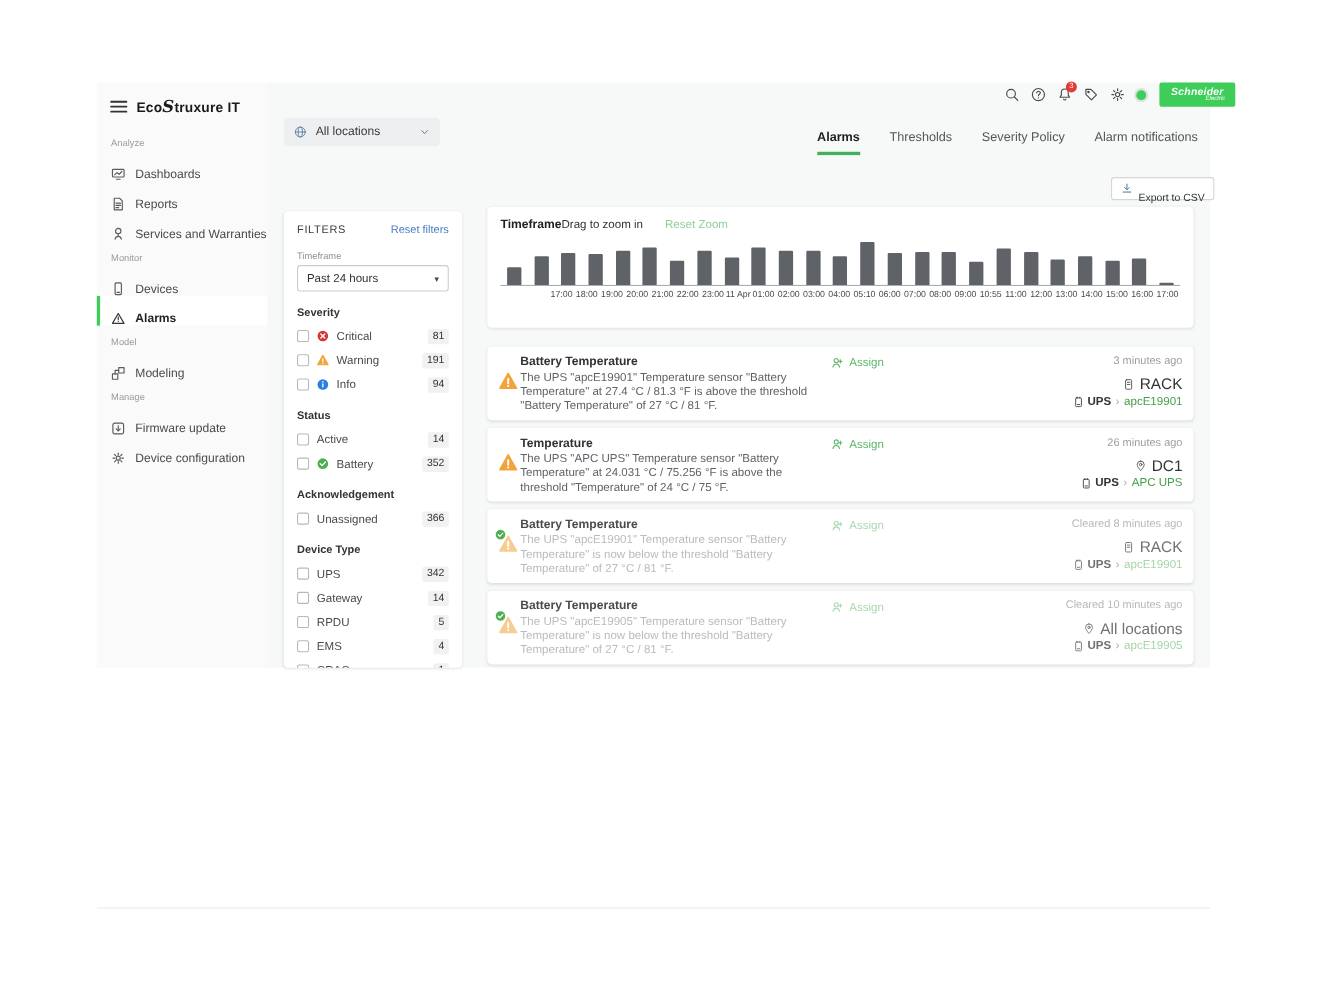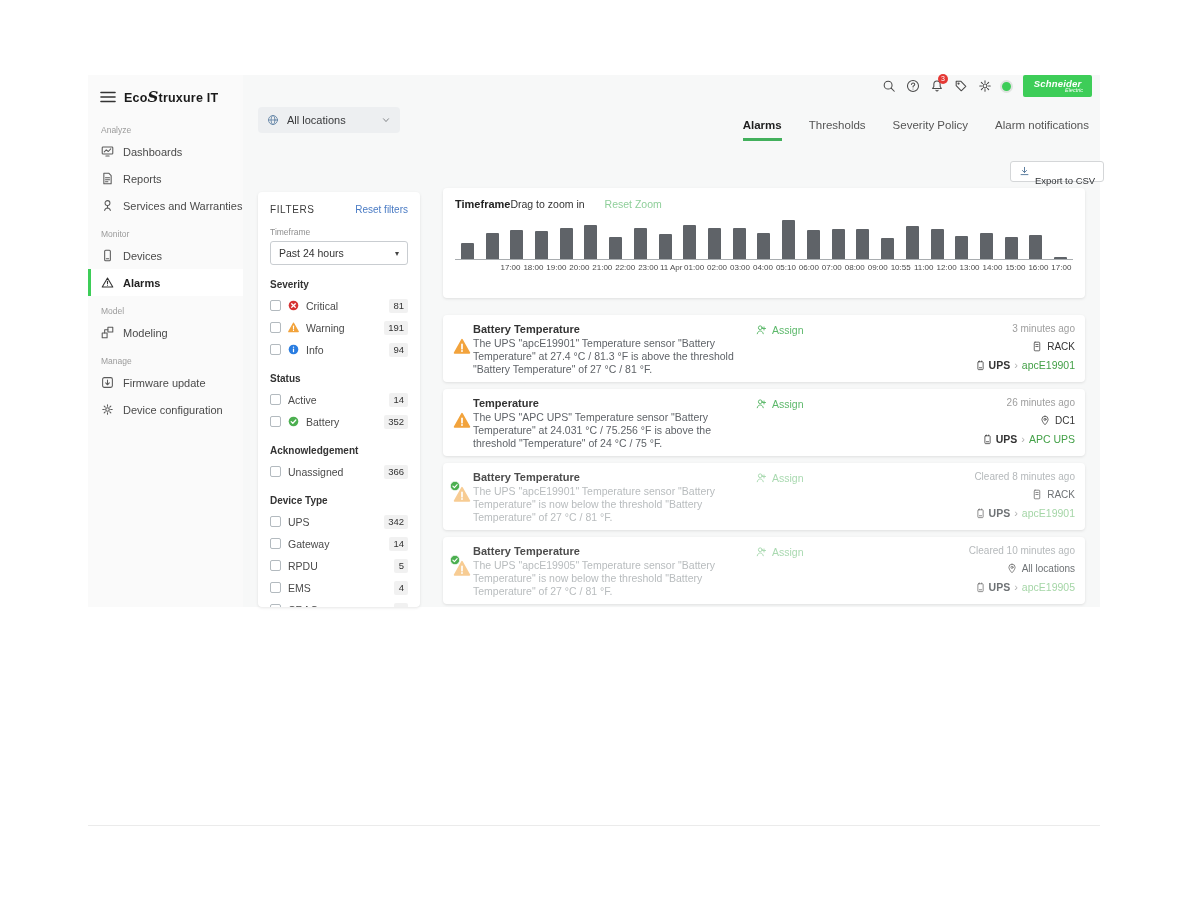--- a/index.html
+++ b/index.html
@@ -5,33 +5,33 @@
   * { margin:0; padding:0; box-sizing:border-box; }
   html,body { width:1200px; height:900px; background:#ffffff; overflow:hidden;
               font-family:"Liberation Sans", sans-serif; -webkit-font-smoothing:antialiased; }
 
   
   #sidebar { position:absolute; left:88px; top:75px; width:155px; height:532px; background:#fafafa; }
   .logo-row { display:flex; align-items:center; gap:8px; padding:13px 12px 9px 12px; }
   .logo-text { font-size:12.5px; font-weight:bold; color:#1a1a1a; letter-spacing:.2px; }
   .logo-glyph { font-family:"DejaVu Serif", serif; font-style:italic; font-weight:bold; font-size:15px; }
   .nav-section-label { font-size:8.5px; color:#9b9b9b; margin:10px 0 3px 13px; }
-  .nav-item { height:27px; display:flex; align-items:center; gap:9px; padding-left:13px;
+  .nav-item { height:27px; display:flex; align-items:flex-end; gap:9px; padding-left:13px;
               font-size:11px; color:#4a4a4a; cursor:pointer; }
   .nav-item.active { background:#ffffff; border-left:3px solid #3dcd58; padding-left:10px;
                      color:#222; font-weight:bold; }
   .ic { stroke:#5a5a5a; fill:none; stroke-width:1.3; stroke-linecap:round; stroke-linejoin:round; }
   .nav-item svg { width:13px; height:13px; flex:0 0 13px; }
 
   
   #main-bg { position:absolute; left:243px; top:75px; width:857px; height:532px; background:#f7f8f8; }
   #app-bottom-edge { position:absolute; left:88px; top:825px; width:1012px; border-top:1px solid #ebebeb; }
 
   
-  #top-icons { position:absolute; left:880px; top:74px; height:24px; display:flex; align-items:center; gap:7px; }
+  #top-icons { position:absolute; left:911px; top:74px; height:24px; display:flex; align-items:center; gap:7px; }
   .tico { width:17px; height:17px; display:inline-flex; align-items:center; justify-content:center; position:relative; cursor:pointer; }
   .tico svg { width:14px; height:14px; }
   .tico .ic { stroke:#4a4a4a; stroke-width:1.2; }
   .badge { position:absolute; top:-4px; right:-3px; min-width:10px; height:10px; border-radius:5px;
            background:#e53935; color:#fff; font-size:7px; line-height:10px; text-align:center; padding:0 2px; }
   .avatar { width:13px; height:13px; border-radius:50%; background:#3dcd58; border:2px solid #dfe3e0; cursor:pointer; }
   .brand { width:69px; height:22px; background:#3dcd58; border-radius:2px; color:#fff; cursor:pointer;
            display:flex; flex-direction:column; align-items:center; justify-content:center; line-height:1; margin-left:3px; }
   .brand span:first-child { font-size:9.5px; font-weight:bold; font-style:italic; letter-spacing:.2px; }
   .brand .brand2 { font-size:5.5px; font-style:italic; align-self:flex-end; margin-right:9px; }
@@ -93,21 +93,21 @@
   .a-check { position:absolute; left:-3px; top:-5px; width:10px; height:10px; }
   .a-title { position:absolute; left:30px; top:8px; font-size:11px; font-weight:bold; color:#333; }
   .a-desc { position:absolute; left:30px; top:22px; width:272px; font-size:10.5px; line-height:12.8px; color:#5f6368; }
   .a-assign { position:absolute; left:312px; top:9px; display:flex; align-items:center; gap:5px; cursor:pointer; }
   .a-assign svg { width:12px; height:12px; }
   .a-assign .ic { stroke:#5cb86a; }
   .a-assign span { font-size:10.5px; color:#5cb86a; }
   .a-time { position:absolute; right:10px; top:8px; font-size:10px; color:#9e9e9e; }
   .a-loc { position:absolute; right:10px; top:26px; display:flex; align-items:center; gap:5px; cursor:pointer; }
   .a-loc svg { width:10px; height:11px; }
-  .a-loc span { font-size:10px; color:#333; }
+  .a-loc span { font-size:14px; color:#333; }
   .a-dev { position:absolute; right:10px; top:44px; display:flex; align-items:center; gap:4px; }
   .a-dev svg { width:9px; height:11px; }
   .a-dev .devtype { font-size:10.5px; font-weight:bold; color:#333; }
   .a-dev .sep { font-size:11px; color:#b0b0b0; }
   .a-dev .devlink { font-size:10.5px; color:#43a047; cursor:pointer; }
   
   .alarm-card.cleared .a-sev .tri { opacity:.55; }
   .alarm-card.cleared .a-title { color:#4c4c4c; }
   .alarm-card.cleared .a-desc { color:#b8bcbe; }
   .alarm-card.cleared .a-assign .ic { stroke:#a9d9b0; }

